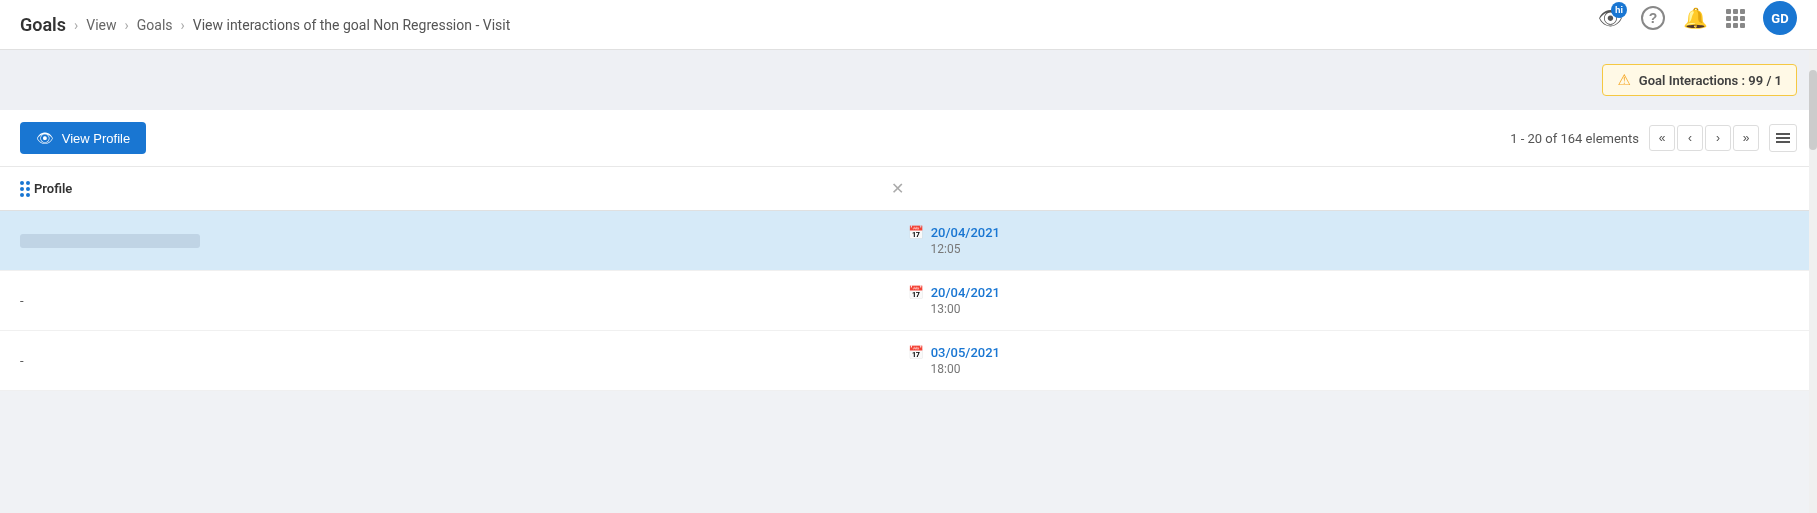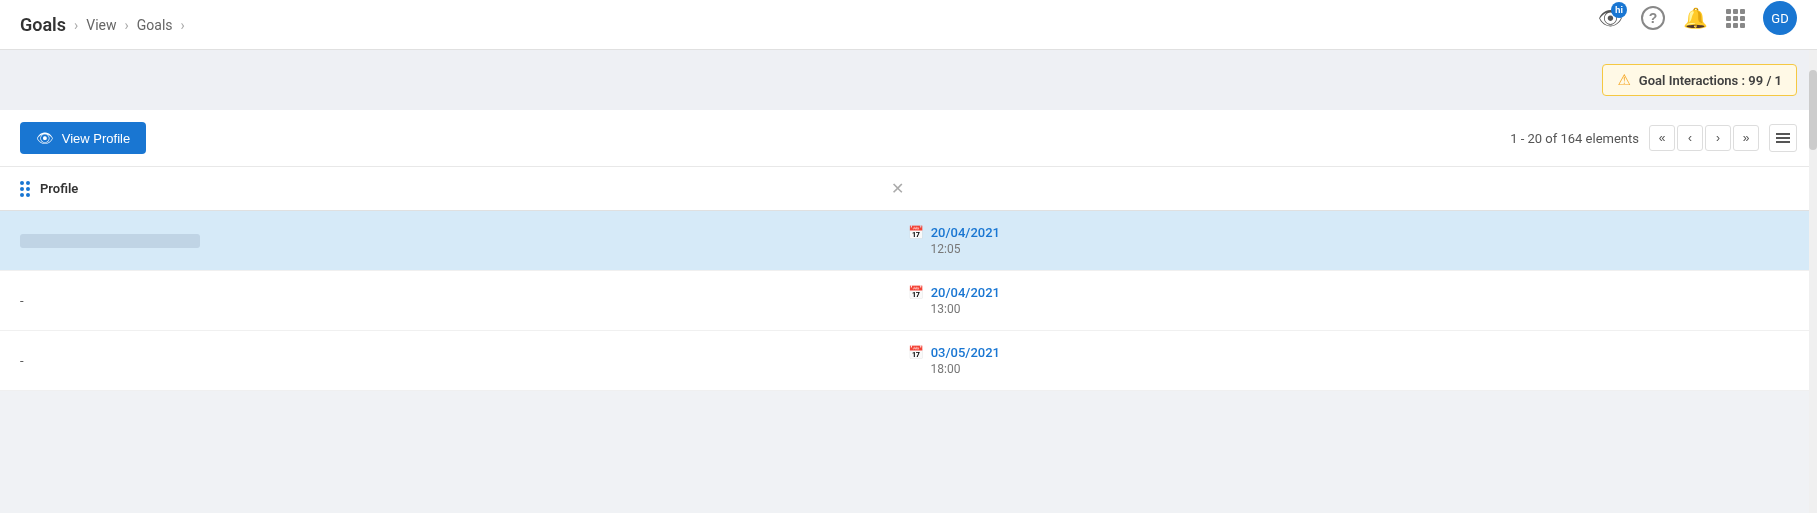--- a/index.html
+++ b/index.html
@@ -56,21 +56,21 @@
       justify-content: center;
       position: relative;
     }
     .avatar-circle {
       width: 34px;
       height: 34px;
       border-radius: 50%;
       background: #1976d2;
       color: #fff;
       font-size: 13px;
-      font-weight: 400;
+      font-weight: 700;
       display: flex;
       align-items: center;
       justify-content: center;
       cursor: pointer;
     }
     .camera-badge {
       position: absolute;
       top: -4px;
       right: -4px;
       background: #1976d2;
@@ -185,21 +185,20 @@
       display: grid;
       grid-template-columns: 1fr 1fr;
       background: #fff;
       border-bottom: 1px solid #e0e0e0;
       padding: 12px 20px;
       align-items: center;
     }
     .col-header {
       display: flex;
       align-items: center;
-      gap: 6px;
       font-weight: 600;
       color: #333;
       font-size: 13px;
     }
     .col-header-right {
       display: flex;
       align-items: center;
       gap: 6px;
       font-weight: 600;
       color: #333;
@@ -292,20 +291,21 @@
 <body>
 
 <div class="top-bar">
   <div class="top-bar-left">
     <span class="breadcrumb-title">Goals</span>
     <span class="breadcrumb-sep">›</span>
     <span class="breadcrumb-link">View</span>
     <span class="breadcrumb-sep">›</span>
     <span class="breadcrumb-link">Goals</span>
     <span class="breadcrumb-sep">›</span>
+    <span class="breadcrumb-current">View interactions of the goal Non Regression - Visit</span>
   </div>
   <div class="top-bar-right">
 
     <button class="icon-btn" style="position:relative;">
       <span style="font-size:20px;">👁</span>
       <span class="camera-badge">hi</span>
     </button>
 
     <button class="icon-btn">
       <span style="font-size:18px; border:2px solid #888; border-radius:50%; width:24px; height:24px; display:flex; align-items:center; justify-content:center; font-weight:700; color:#888; font-size:14px;">?</span>

